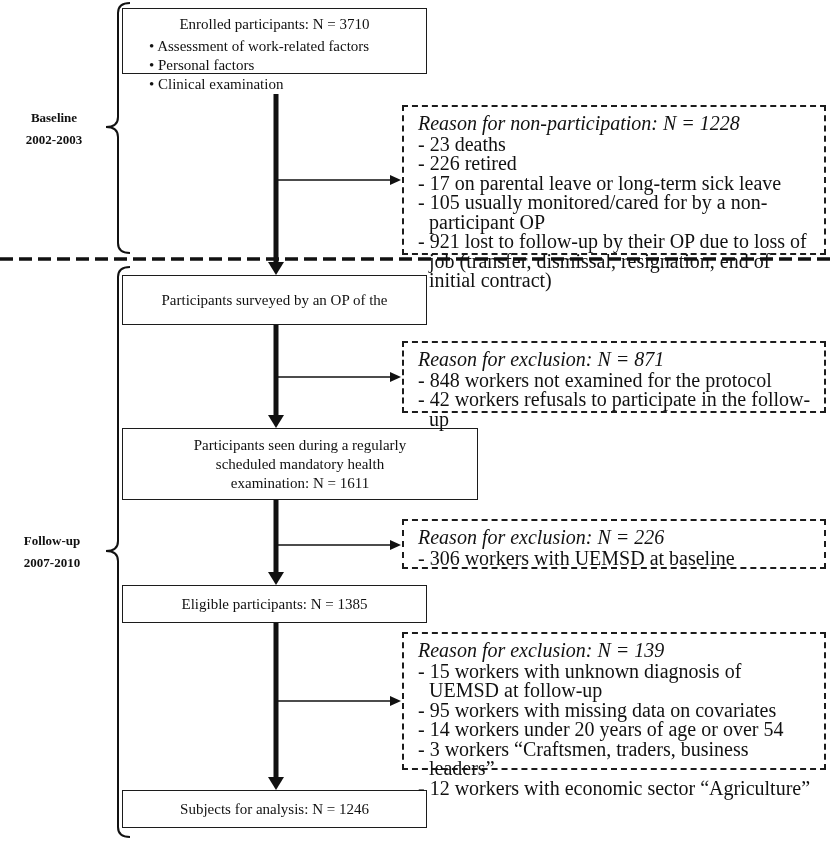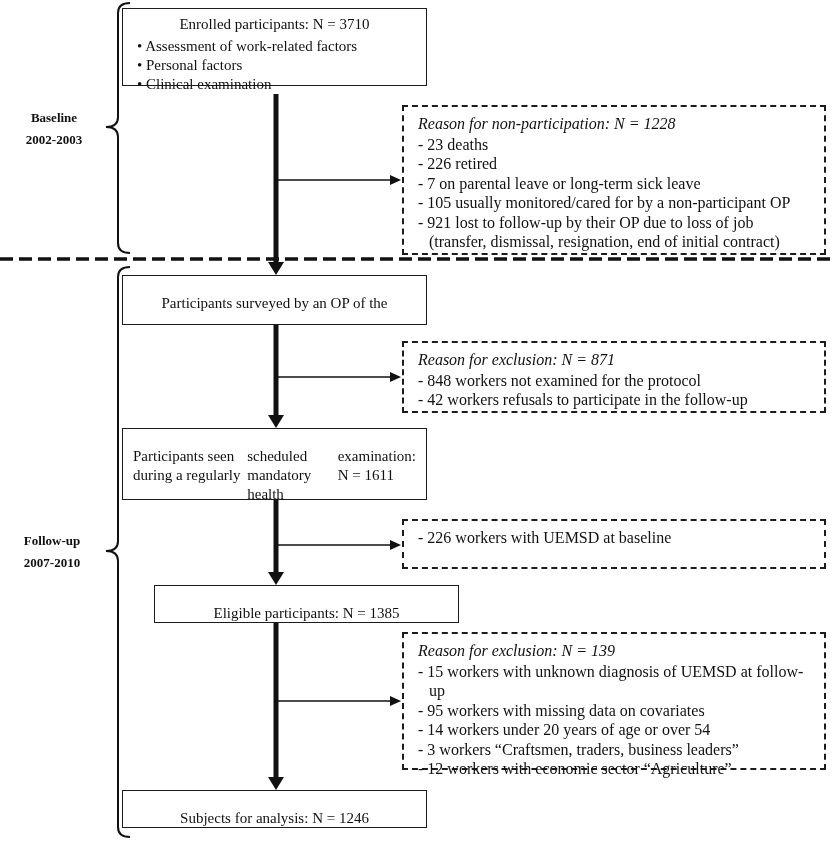--- a/index.html
+++ b/index.html
@@ -17,39 +17,39 @@
   .box {
     position: absolute;
     box-sizing: border-box;
     border: 1.6px solid #1c1c1c;
     background: #ffffff;
     font-size: 15px;
     line-height: 19px;
   }
   .box.center {
     display: flex;
-    flex-direction: row;
+    flex-direction: column;
     justify-content: center;
-    text-align: left;
+    text-align: center;
     padding: 18px 10px;
   }
-  #box1 { left: 122px; top: 8px; width: 305px; height: 78px; padding: 6px 8px; }
+  #box1 { left: 122px; top: 8px; width: 305px; height: 66px; padding: 6px 20px; }
   #box1 .box-title { text-align: center; margin-bottom: 3px; }
   #box1 .bullets { text-align: left; padding-left: 6px; }
   #box2 { left: 122px; top: 275px; width: 305px; height: 50px; }
-  #box3 { left: 122px; top: 428px; width: 305px; height: 72px; }
-  #box4 { left: 122px; top: 585px; width: 305px; height: 38px; margin-left: 32px; }
+  #box3 { left: 122px; top: 428px; width: 356px; height: 72px; }
+  #box4 { left: 122px; top: 585px; width: 305px; height: 38px; }
   #box5 { left: 122px; top: 790px; width: 305px; height: 36px; }
 
   .sidebox {
     position: absolute;
     box-sizing: border-box;
     border: 2px dashed #1c1c1c;
     background: #ffffff;
-    font-size: 16px;
+    font-size: 20px;
     line-height: 19.5px;
     padding: 7px 10px 5px 14px;
   }
   .side-title { font-style: italic; margin-bottom: 1px; }
   .side-item { padding-left: 11px; text-indent: -11px; }
   #side1 { left: 402px; top: 105px; width: 424px; height: 150px; }
   #side2 { left: 402px; top: 341px; width: 424px; height: 72px; }
   #side3 { left: 402px; top: 519px; width: 424px; height: 50px; }
   #side4 { left: 402px; top: 632px; width: 424px; height: 138px; }
 
@@ -132,33 +132,34 @@
   </div>
 
   <div class="box center" id="box5">
     <div>Subjects for analysis: N = 1246</div>
   </div>
 
   <div class="sidebox" id="side1">
     <div class="side-title">Reason for non-participation: N = 1228</div>
     <div class="side-item">- 23 deaths</div>
     <div class="side-item">- 226 retired</div>
-    <div class="side-item">- 7 on parental leave or long-term sick leave</div>
+    <div class="side-item">- 17 on parental leave or long-term sick leave</div>
     <div class="side-item">- 105 usually monitored/cared for by a non-participant OP</div>
     <div class="side-item">- 921 lost to follow-up by their OP due to loss of job (transfer, dismissal, resignation, end of initial contract)</div>
   </div>
 
   <div class="sidebox" id="side2">
     <div class="side-title">Reason for exclusion: N = 871</div>
     <div class="side-item">- 848 workers not examined for the protocol</div>
     <div class="side-item">- 42 workers refusals to participate in the follow-up</div>
   </div>
 
   <div class="sidebox" id="side3">
-    <div class="side-item">- 226 workers with UEMSD at baseline</div>
+    <div class="side-title">Reason for exclusion: N = 226</div>
+    <div class="side-item">- 306 workers with UEMSD at baseline</div>
   </div>
 
   <div class="sidebox" id="side4">
     <div class="side-title">Reason for exclusion: N = 139</div>
     <div class="side-item">- 15 workers with unknown diagnosis of UEMSD at follow-up</div>
     <div class="side-item">- 95 workers with missing data on covariates</div>
     <div class="side-item">- 14 workers under 20 years of age or over 54</div>
     <div class="side-item">- 3 workers “Craftsmen, traders, business leaders”</div>
     <div class="side-item">- 12 workers with economic sector “Agriculture”</div>
   </div>

